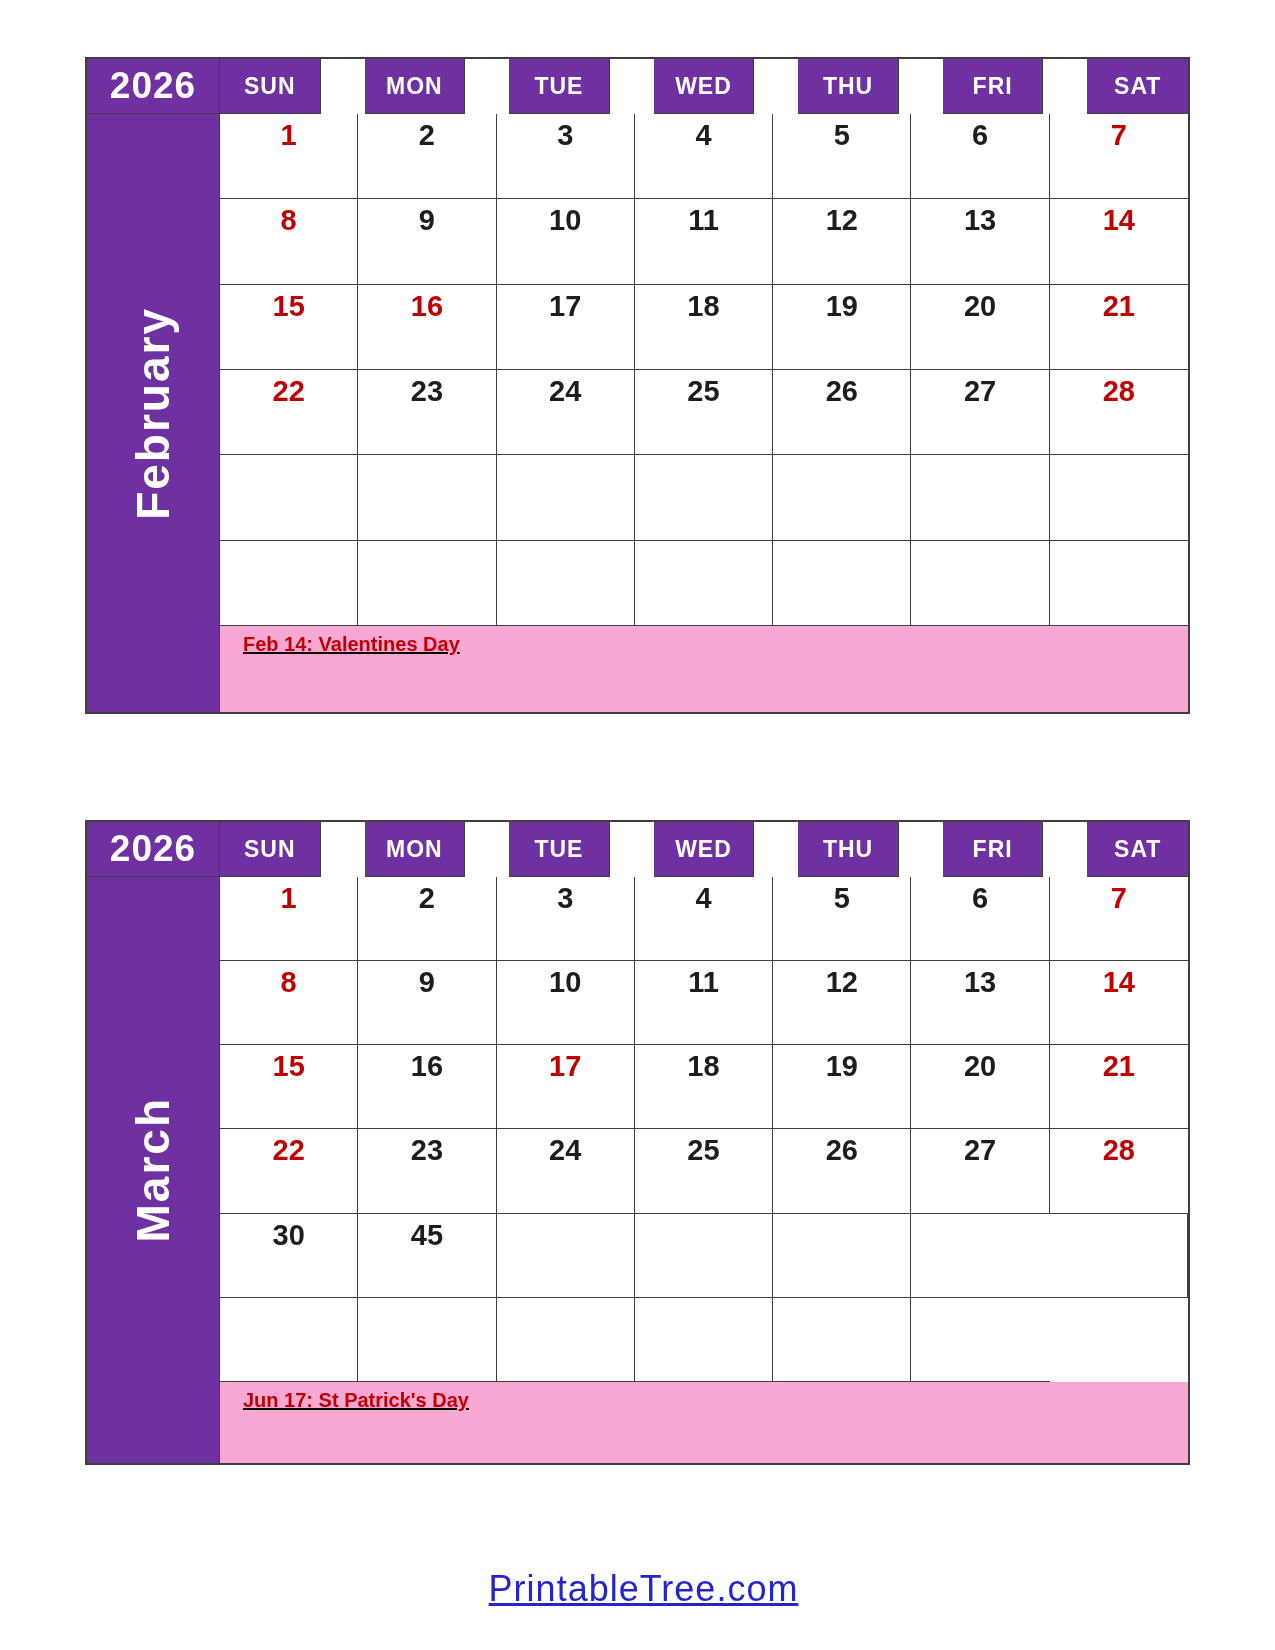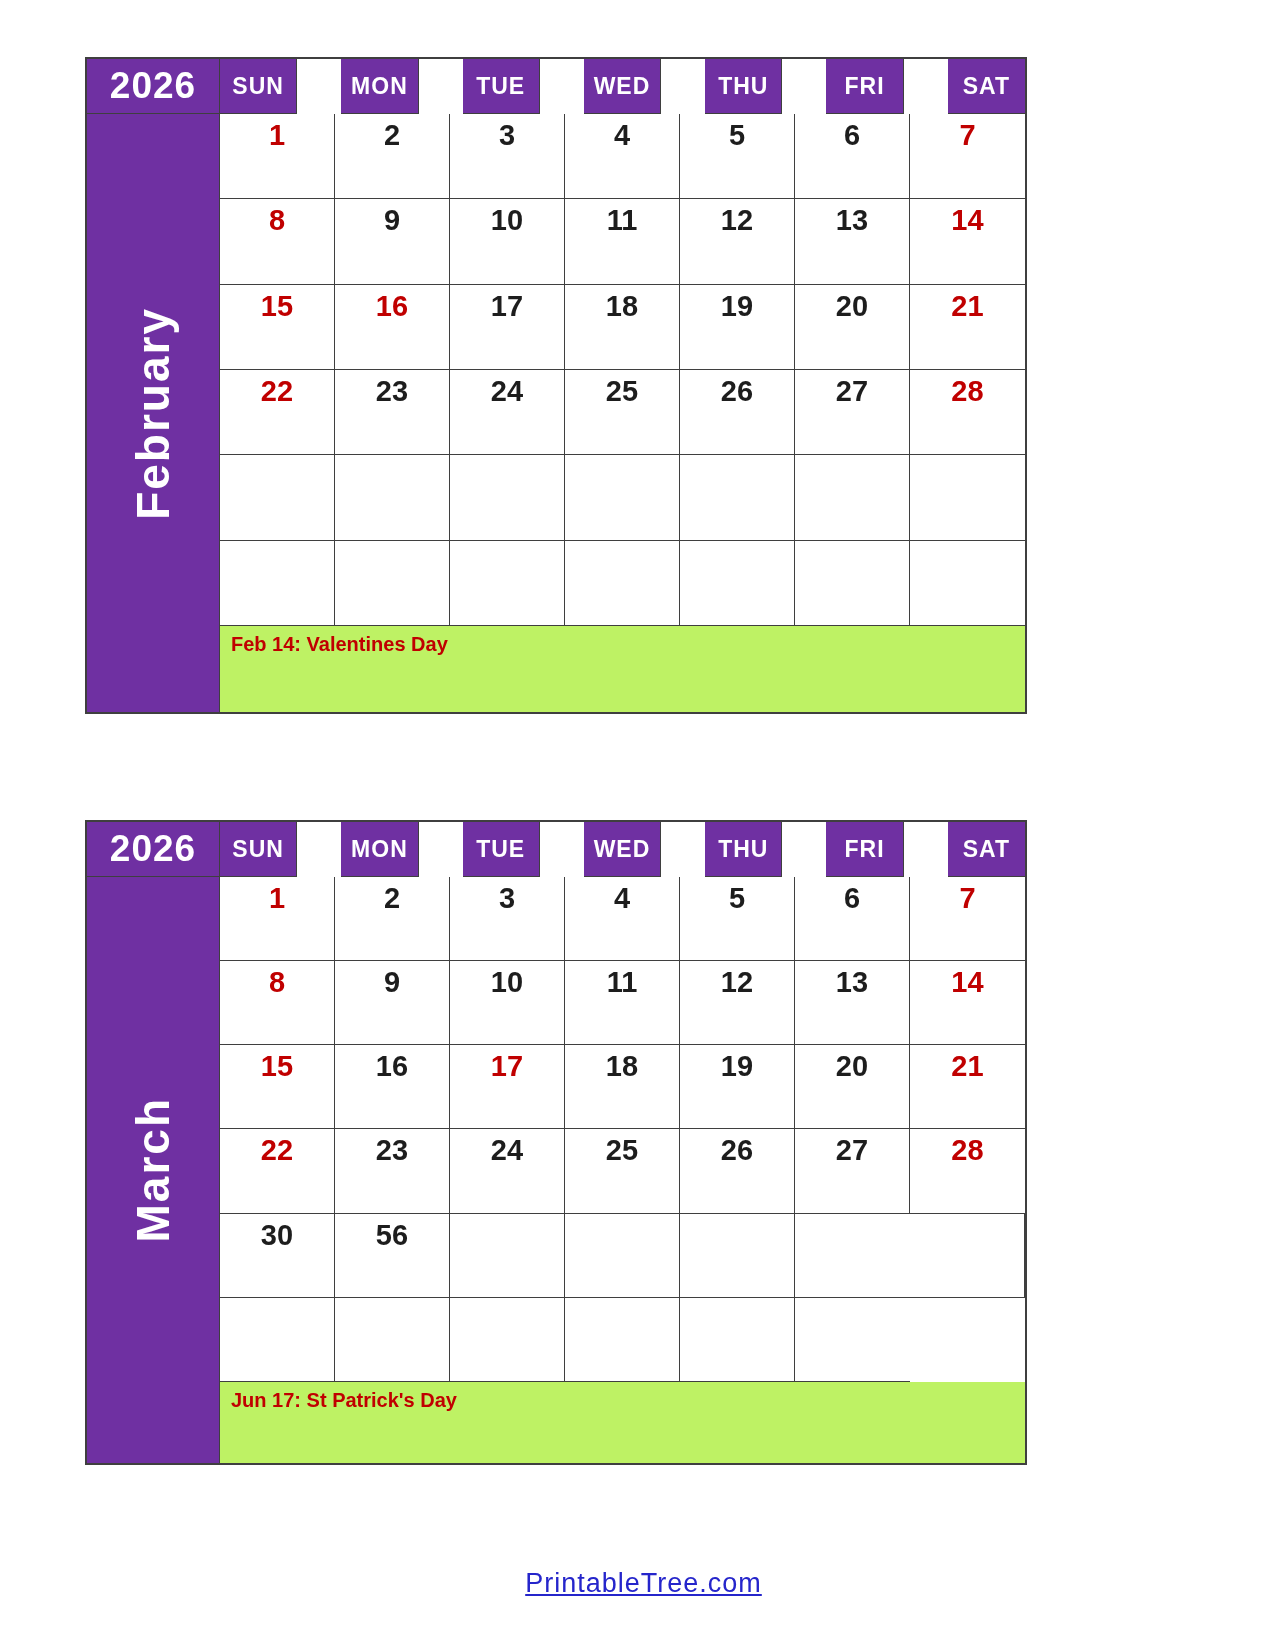--- a/index.html
+++ b/index.html
@@ -8,21 +8,21 @@
     width: 1275px;
     height: 1650px;
     background: #ffffff;
     font-family: "Liberation Sans", sans-serif;
     position: relative;
     overflow: hidden;
   }
   .calendar {
     position: absolute;
     left: 85px;
-    width: 942px;
+    width: 1105px;
     border: 2px solid #3f3f3f;
     box-sizing: border-box;
     display: grid;
     grid-template-columns: 133px 1fr;
     background: #ffffff;
   }
   .calendar.feb { top: 57px;  height: 657px; grid-template-rows: 55px 1fr 86px; }
   .calendar.mar { top: 820px; height: 645px; grid-template-rows: 55px 1fr 81px; }
 
   .year-cell {
@@ -85,40 +85,41 @@
   .daynum {
     font-size: 29px;
     font-weight: bold;
     color: #1d1d1d;
     line-height: 1;
   }
   .daynum.red { color: #c00000; }
 
   .notes-cell {
     grid-column: 2; grid-row: 3;
-    background: #bef264;
-    padding: 5px 0 0 11px;
+    background: #f9a8d4;
+    padding: 5px 0 0 23px;
     box-sizing: border-box;
+    text-decoration: underline;
   }
   .note-line {
     color: #c00000;
     font-size: 20px;
     font-weight: bold;
     line-height: 26px;
   }
 
   .footer {
     position: absolute;
     left: 0; top: 1568px;
     width: 100%;
     text-align: center;
   }
   .footer a {
     color: #2525cb;
-    font-size: 27px;
+    font-size: 36px;
     letter-spacing: 1px;
     margin-left: 12px;
   }
 </style>
 </head>
 <body>
 
 <div class="calendar feb">
   <div class="year-cell">
     <span>2026</span>
@@ -338,21 +339,21 @@
       <div class="date-cell">
         <span class="daynum">27</span>
       </div>
       <div class="date-cell last-col">
         <span class="daynum red">28</span>
       </div>
       <div class="date-cell">
         <span class="daynum">30</span>
       </div>
       <div class="date-cell">
-        <span class="daynum">56</span>
+        <span class="daynum">45</span>
       </div>
       <div class="date-cell"></div>
       <div class="date-cell"></div>
       <div class="date-cell"></div>
       <div class="date-cell last-col"></div>
       <div class="date-cell"></div>
       <div class="date-cell"></div>
       <div class="date-cell"></div>
       <div class="date-cell"></div>
       <div class="date-cell"></div>

